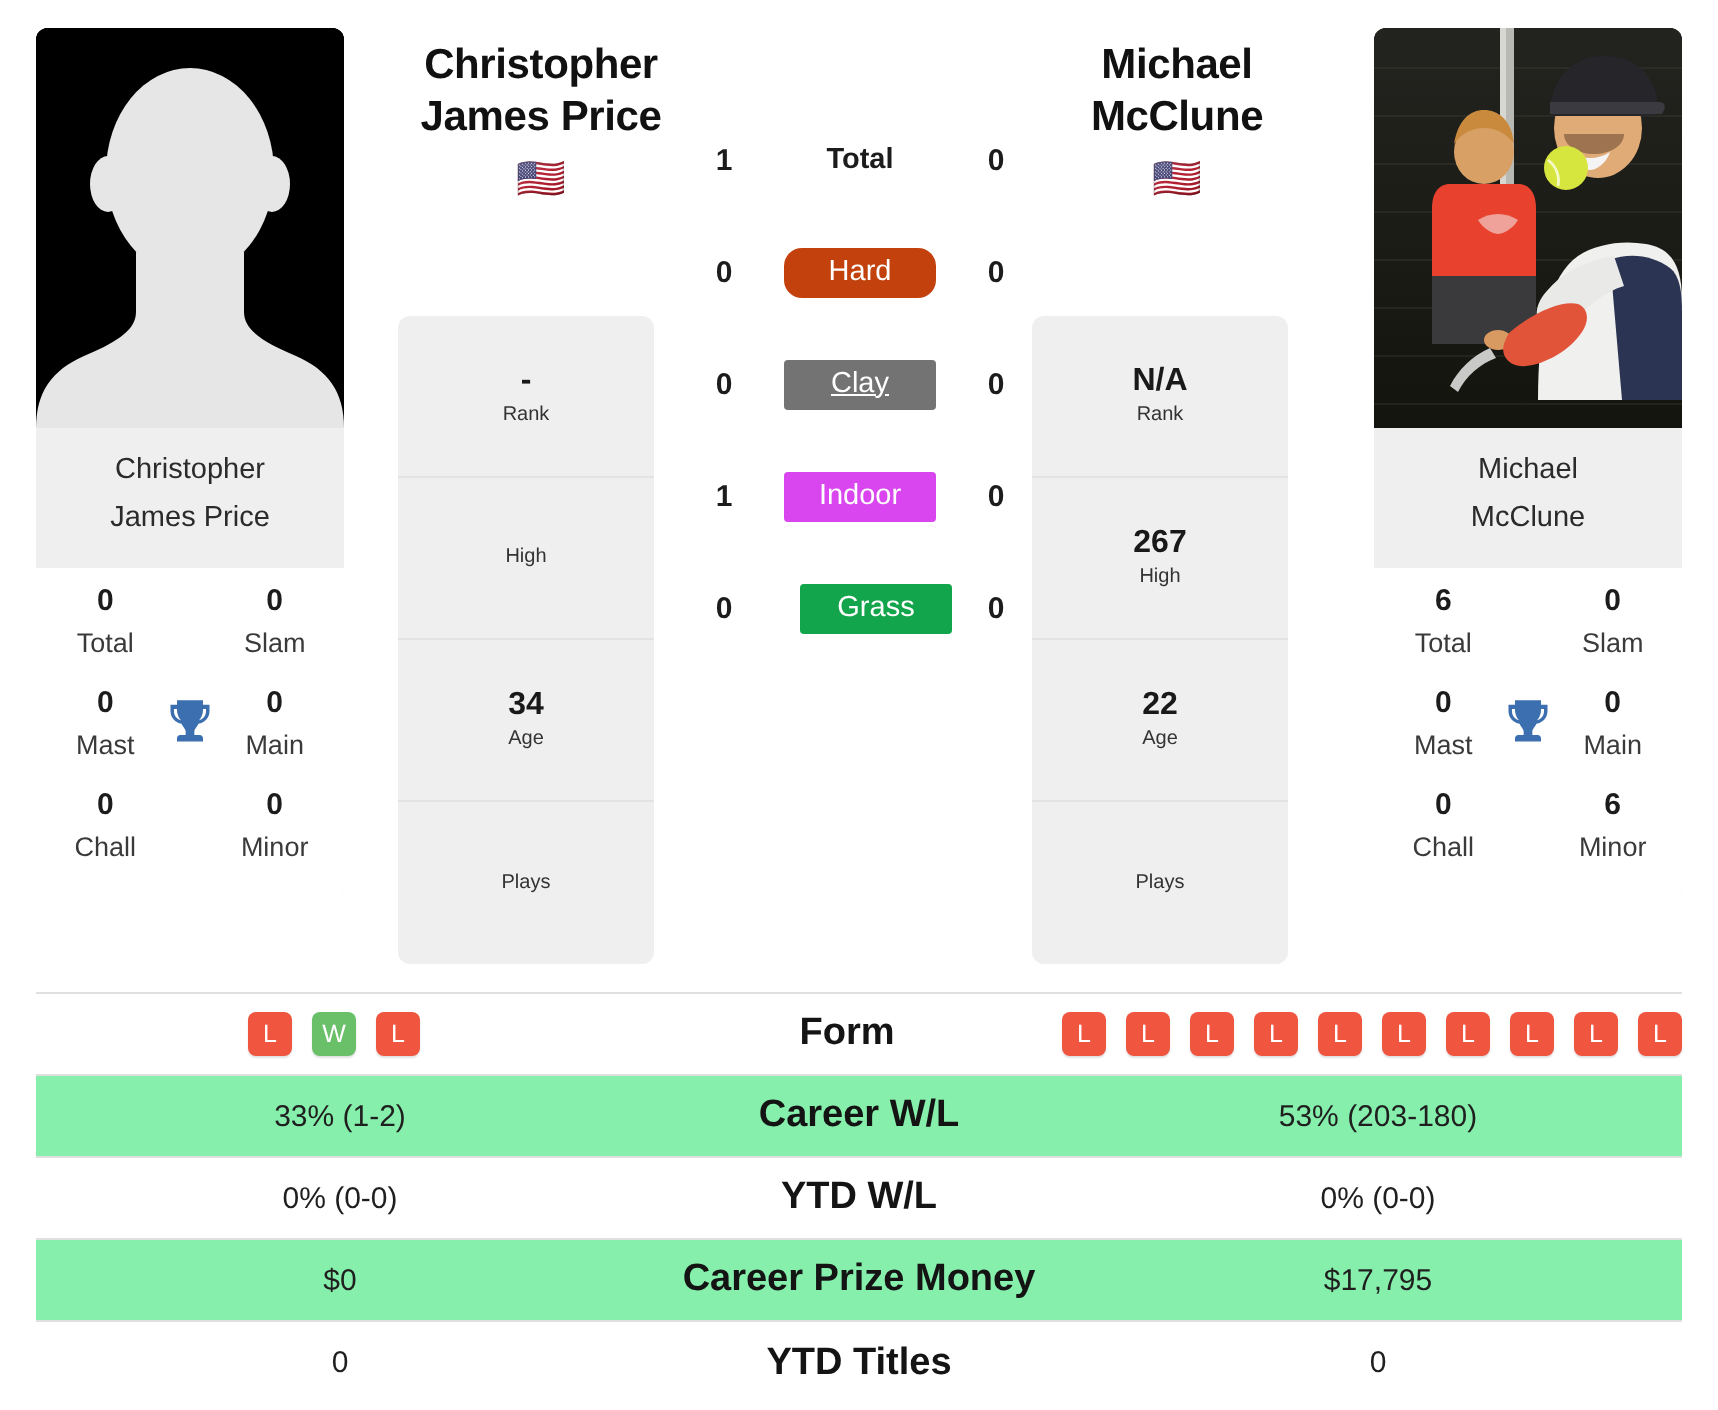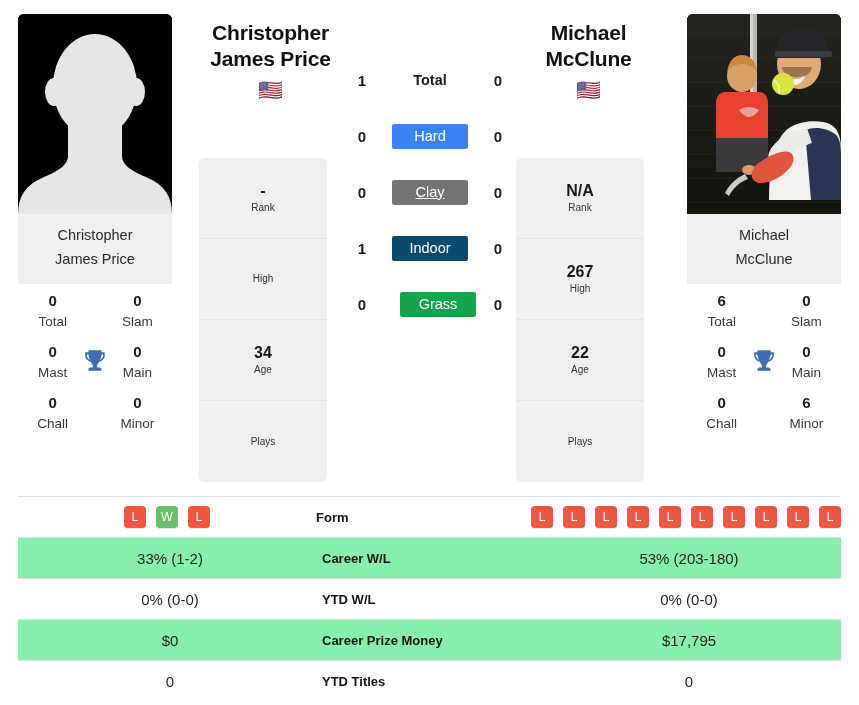--- a/index.html
+++ b/index.html
@@ -99,22 +99,22 @@
   .trow {
     display: flex; align-items: center; border-bottom: 1px solid #e0e0e0;
     min-height: 41px;
   }
   .trow.alt { background: #86efac; }
   .trow:last-child { border-bottom: none; }
   .tl, .tr {
     flex: 1 1 0; text-align: center; font-size: 15px; color: #1f1f1f;
   }
   .tc {
-    width: 215px; text-align: left;
-    font-size: 13px; font-weight: bold; color: #141414;
+    width: 215px; text-align: center;
+    font-size: 19px; font-weight: bold; color: #141414;
   }
   .form-strip { display: flex; gap: 10px; justify-content: center; flex-wrap: nowrap; }
   .badge {
     width: 22px; height: 22px; border-radius: 4px;
     display: flex; align-items: center; justify-content: center;
     font-size: 12.5px; color: #ffffff;
     box-shadow: 0 1px 1px rgba(0,0,0,0.12);
   }
   .badge.W { background: #6abf69; }
   .badge.L { background: #f05540; }
@@ -214,35 +214,35 @@
       <div class="srow">
         <div class="sleft">1</div>
         <div class="smid">
             <span class="pill plain">Total</span>
           </div>
         <div class="sright">0</div>
       </div>
       <div class="srow">
         <div class="sleft">0</div>
         <div class="smid">
-            <span class="pill" id="pill-hard" style="background: #3b82f6;">Hard</span>
+            <span class="pill" id="pill-hard" style="background: #c2410c; border-radius: 9px;">Hard</span>
           </div>
         <div class="sright">0</div>
       </div>
       <div class="srow">
         <div class="sleft">0</div>
         <div class="smid">
             <span class="pill" id="pill-clay" style="background: #737373; text-decoration: underline;">Clay</span>
           </div>
         <div class="sright">0</div>
       </div>
       <div class="srow">
         <div class="sleft">1</div>
         <div class="smid">
-            <span class="pill" id="pill-indoor" style="background: #0c4a6e;">Indoor</span>
+            <span class="pill" id="pill-indoor" style="background: #d946ef;">Indoor</span>
           </div>
         <div class="sright">0</div>
       </div>
       <div class="srow">
         <div class="sleft">0</div>
         <div class="smid">
             <span class="pill" id="pill-grass" style="background: rgb(19, 165, 75); margin-left: 16px;">Grass</span>
           </div>
         <div class="sright">0</div>
       </div>

